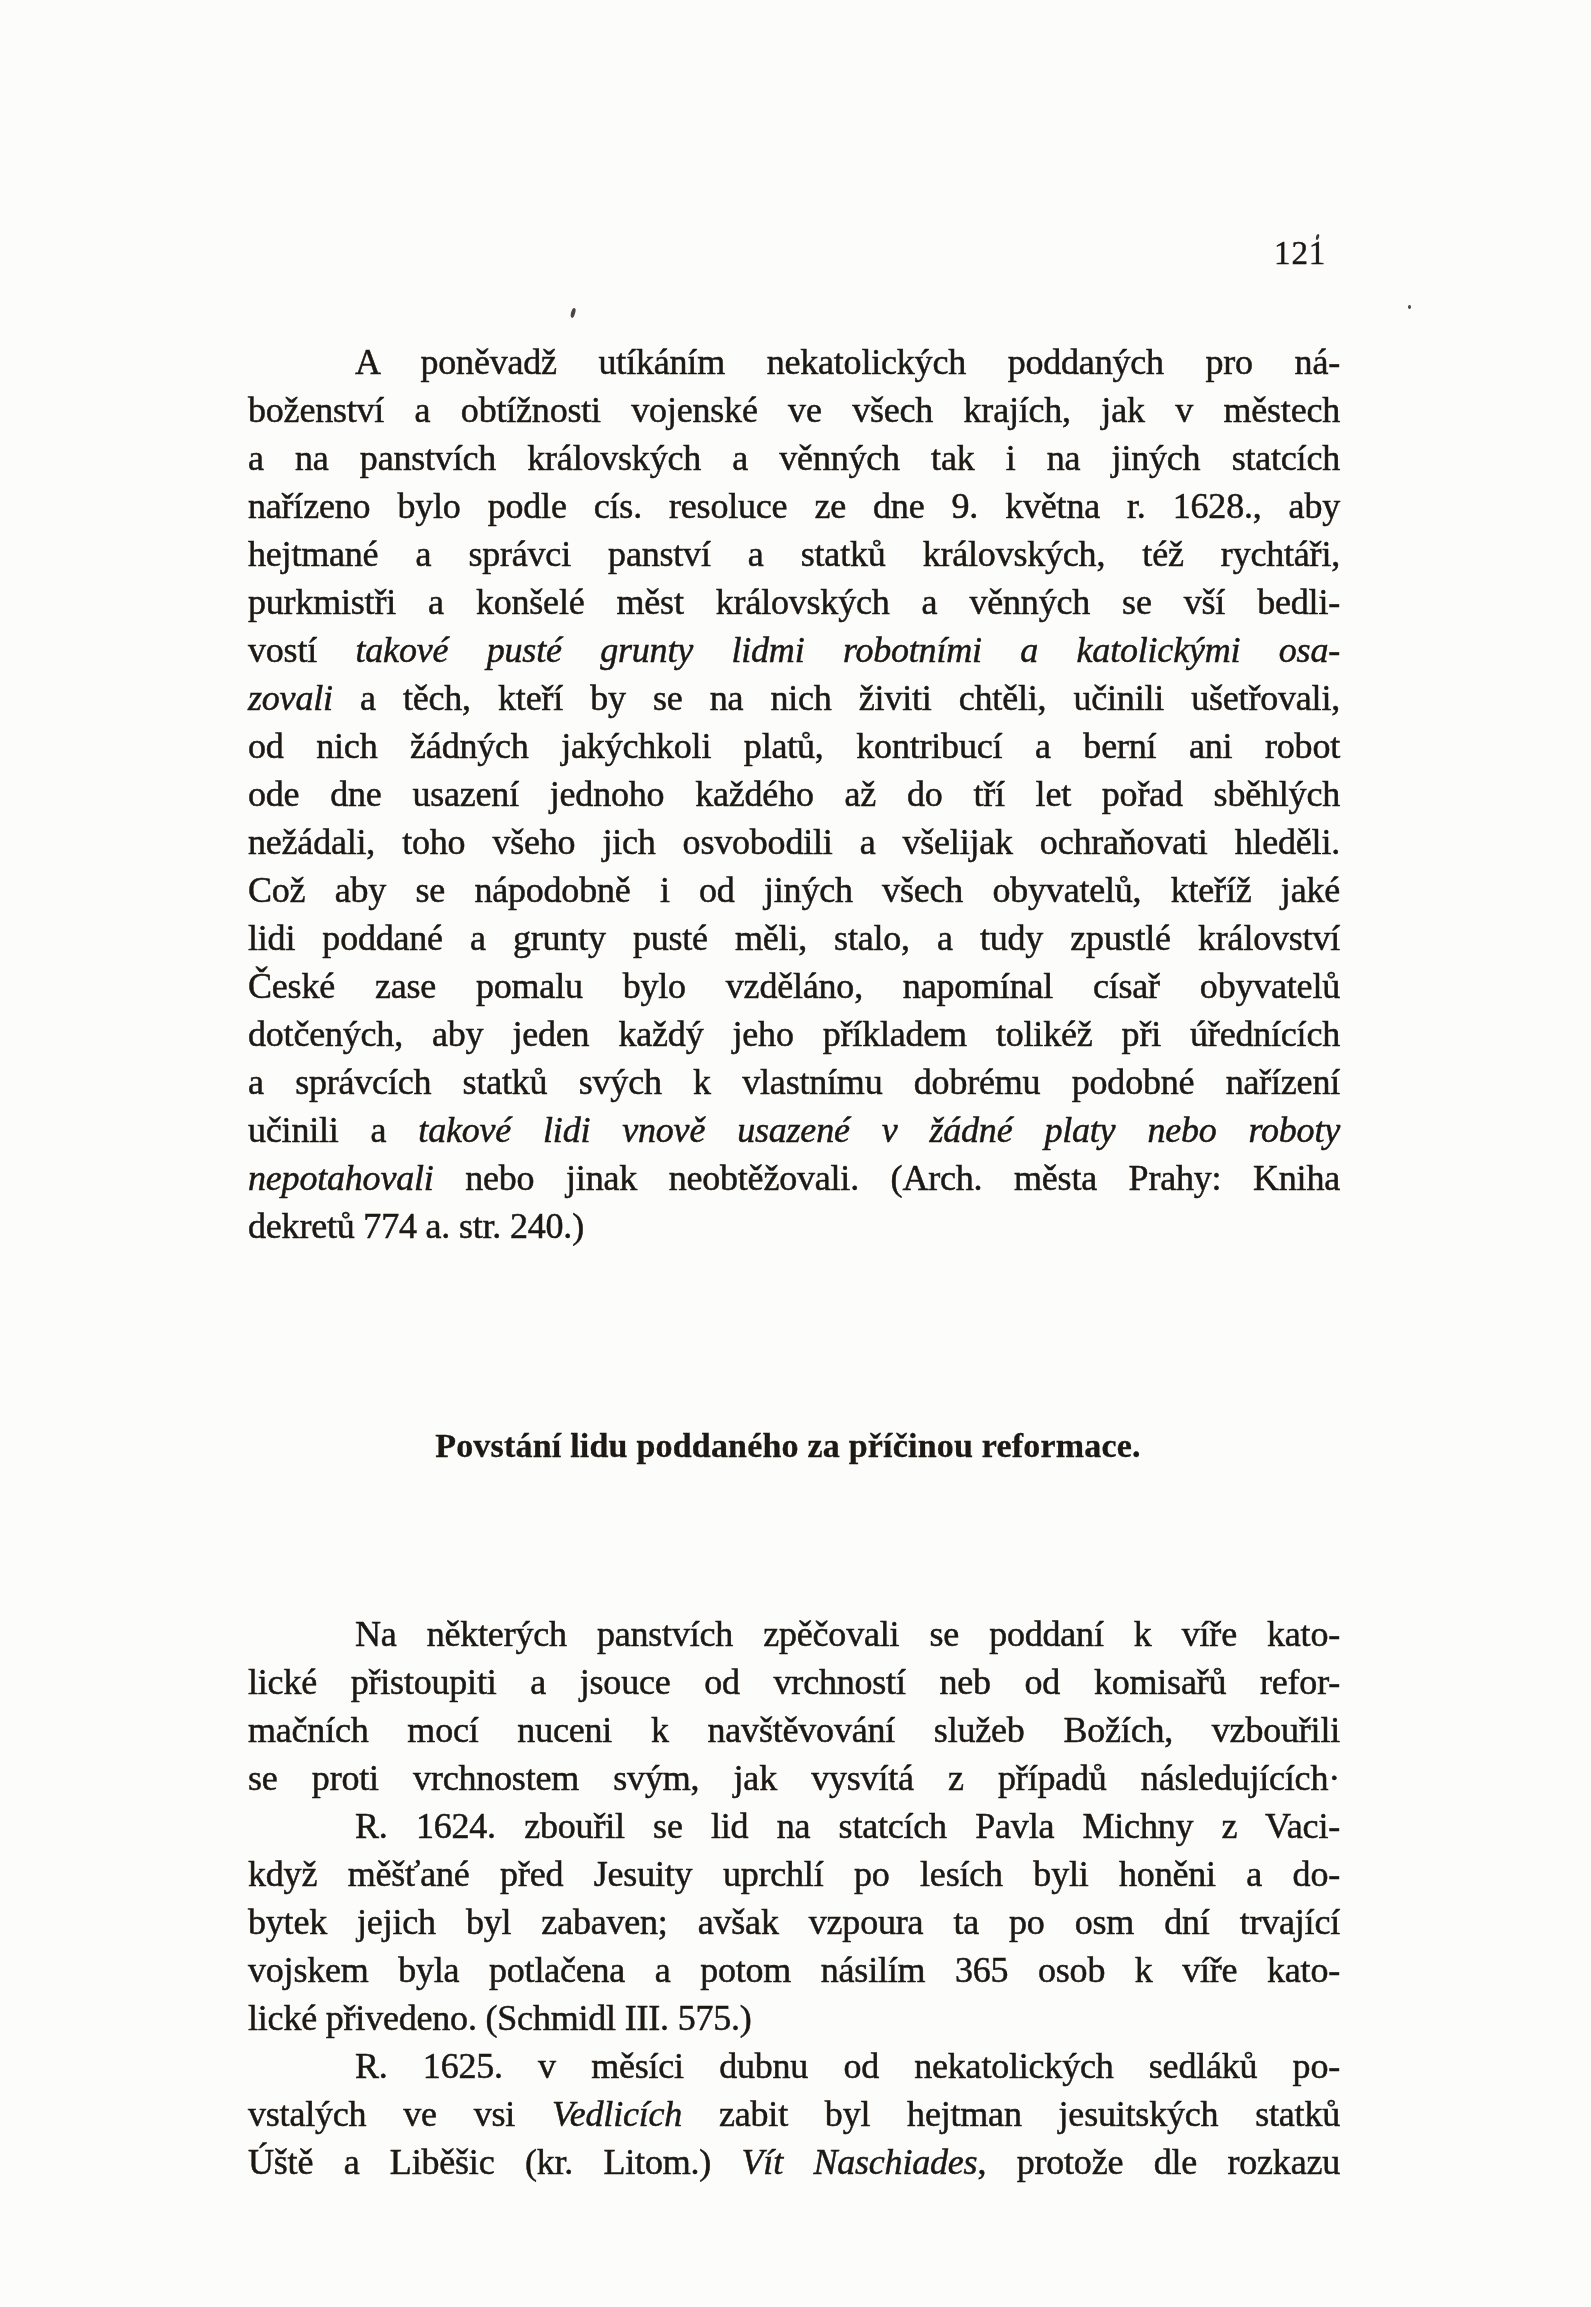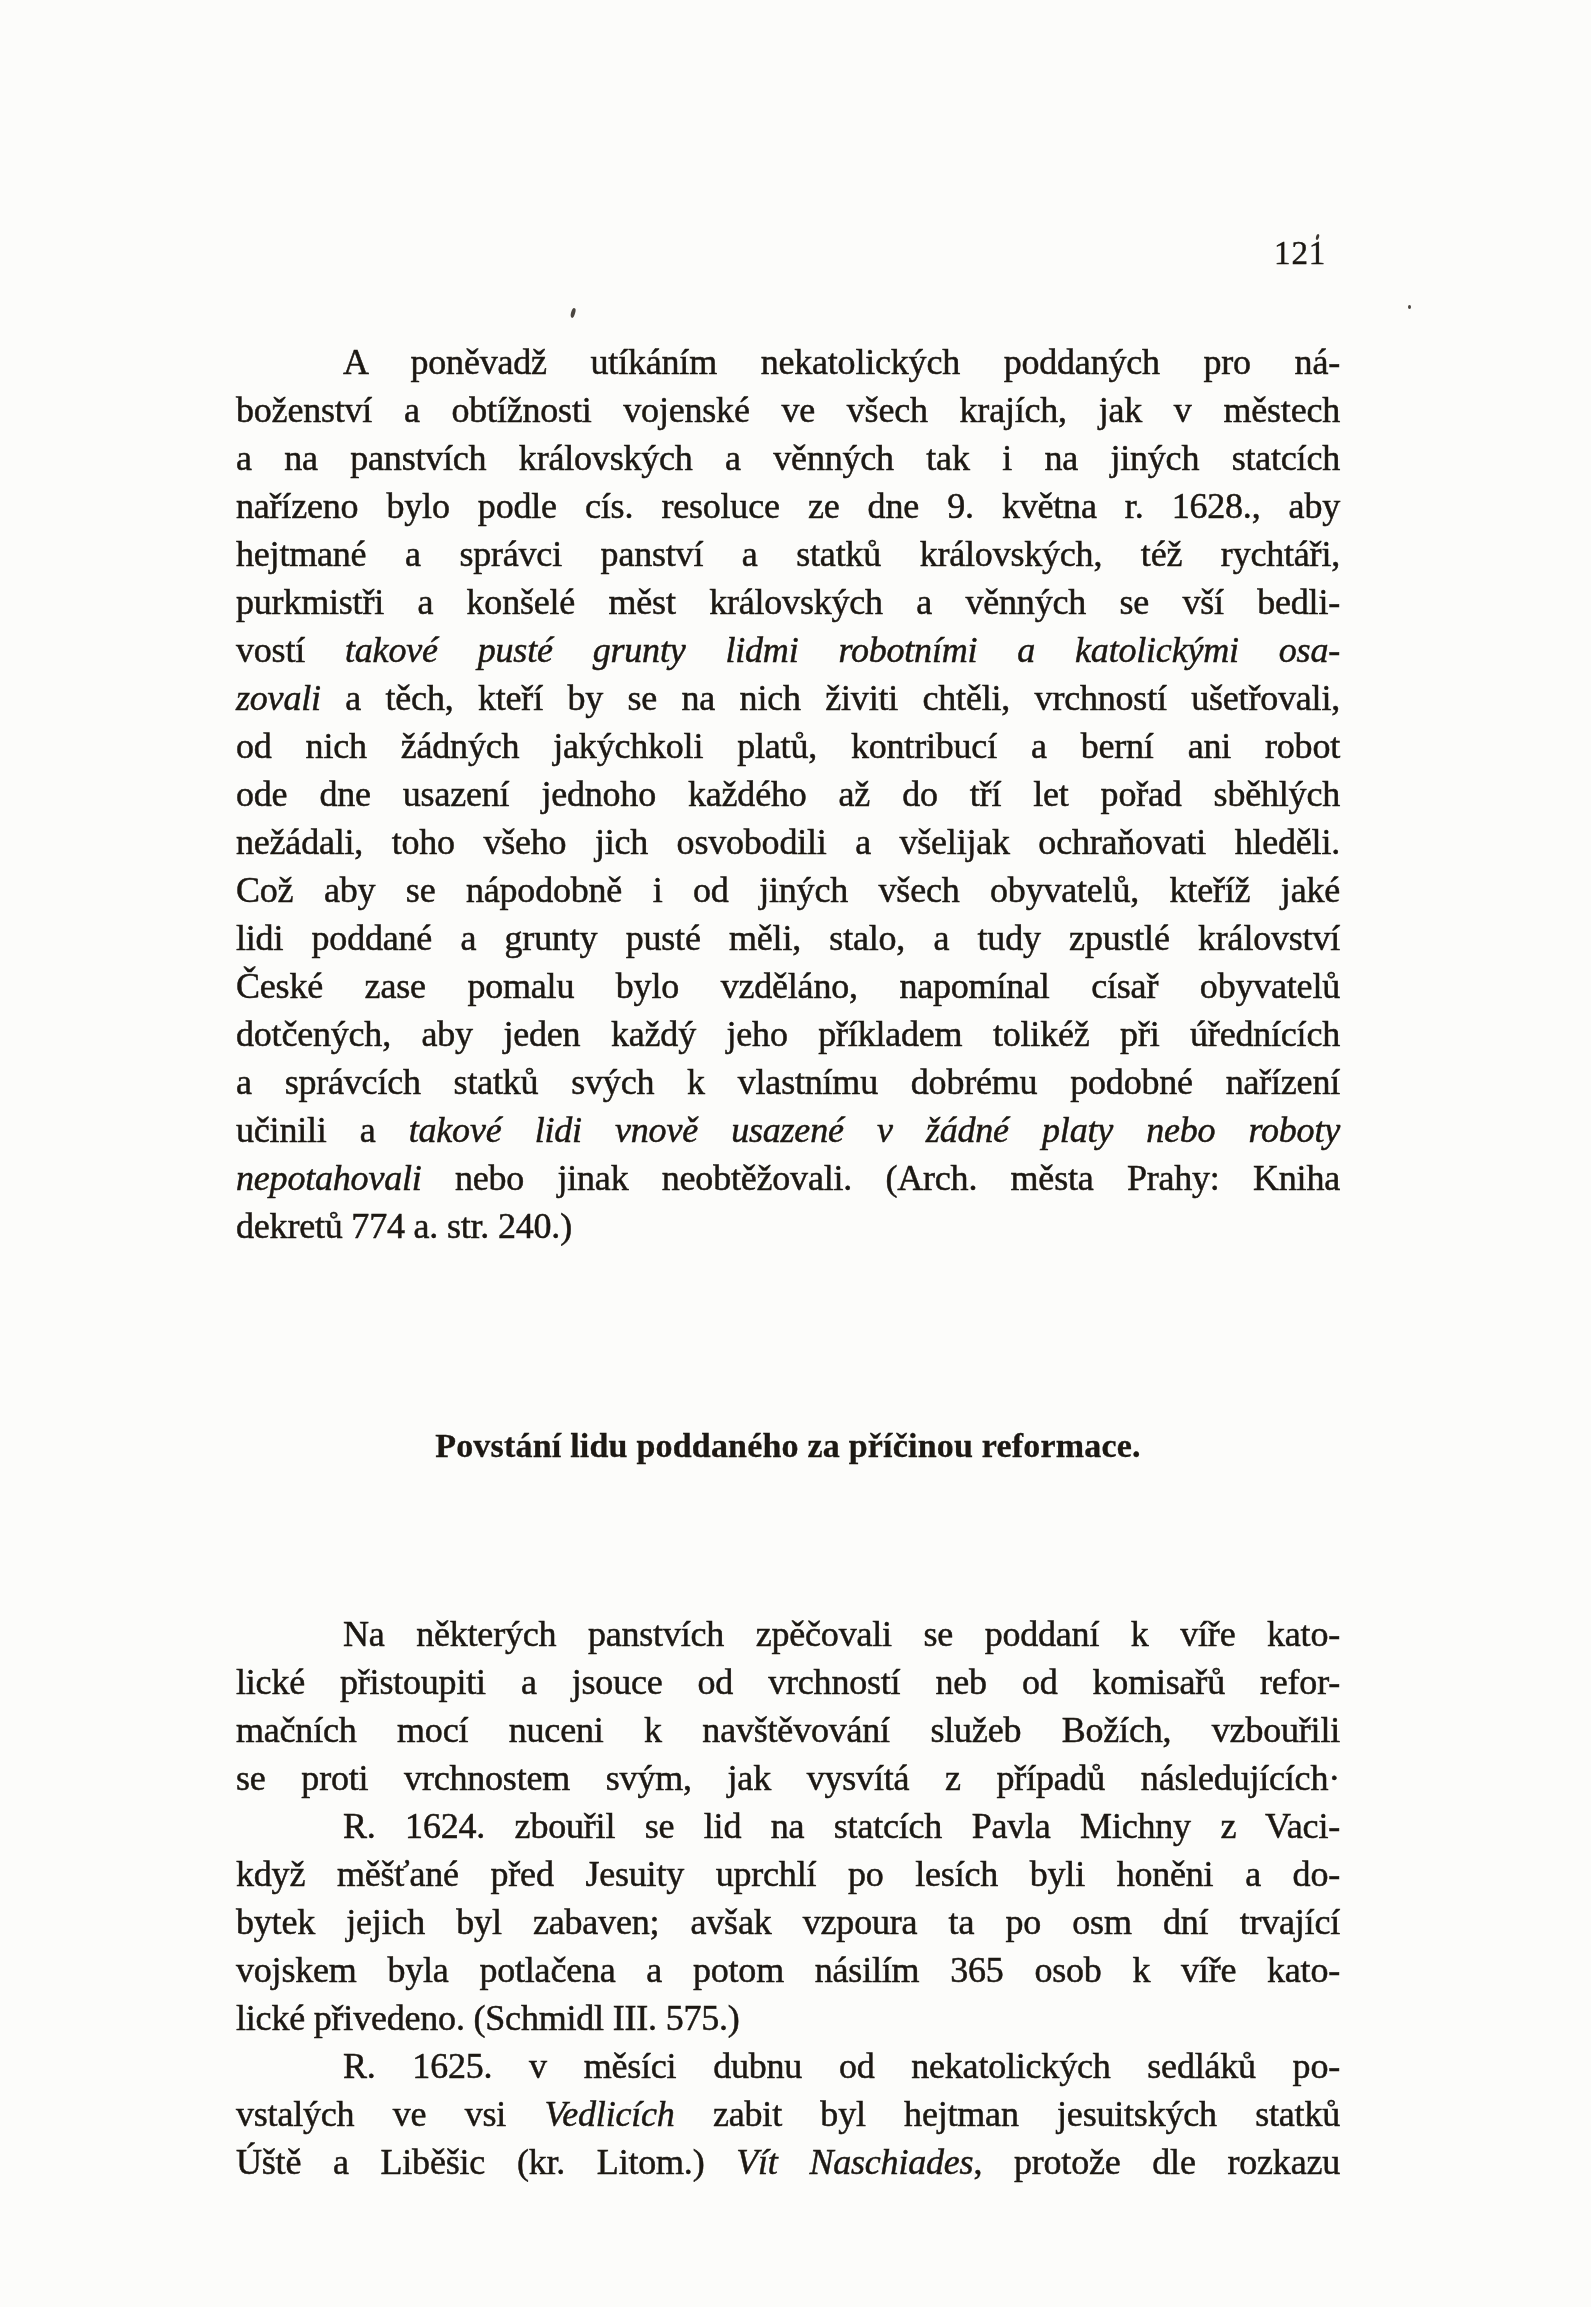--- a/index.html
+++ b/index.html
@@ -19,20 +19,21 @@
   #para1 { top: 338px; }
   #para2 { top: 1610px; }
   .line {
     height: 48px;
     line-height: 48px;
     font-size: 36px;
     letter-spacing: -0.2px;
     text-align: justify;
     -webkit-text-stroke: 0.5px currentColor;
     white-space: normal;
+    margin-left: 12px;
   }
   .line.just { text-align-last: justify; }
   .line.nojust { text-align: left; text-align-last: left; }
   .line.indent { padding-left: 107px; }
   .it { font-style: italic; }
   
   .heading {
     position: absolute; left: 236px; top: 1422px; width: 1104px;
     text-align: center;
     font-size: 34px; line-height: 48px;
@@ -72,21 +73,21 @@
   <div class="pageno">121</div>
 
   <div id="para1" class="textcol">
       <div class="line indent just"><span class="">A poněvadž utíkáním nekatolických poddaných pro ná-</span></div>
       <div class="line just"><span class="">boženství a obtížnosti vojenské ve všech krajích, jak v městech</span></div>
       <div class="line just"><span class="">a na panstvích královských a věnných tak i na jiných statcích</span></div>
       <div class="line just"><span class="">nařízeno bylo podle cís. resoluce ze dne 9. května r. 1628., aby</span></div>
       <div class="line just"><span class="">hejtmané a správci panství a statků královských, též rychtáři,</span></div>
       <div class="line just"><span class="">purkmistři a konšelé měst královských a věnných se vší bedli-</span></div>
       <div class="line just"><span class="">vostí </span><span class="it">takové pusté grunty lidmi robotními a katolickými osa-</span></div>
-      <div class="line just"><span class="it">zovali</span><span class=""> a těch, kteří by se na nich živiti chtěli, vrchností ušetřovali,</span></div>
+      <div class="line just"><span class="it">zovali</span><span class=""> a těch, kteří by se na nich živiti chtěli, učinili ušetřovali,</span></div>
       <div class="line just"><span class="">od nich žádných jakýchkoli platů, kontribucí a berní ani robot</span></div>
       <div class="line just"><span class="">ode dne usazení jednoho každého až do tří let pořad sběhlých</span></div>
       <div class="line just"><span class="">nežádali, toho všeho jich osvobodili a všelijak ochraňovati hleděli.</span></div>
       <div class="line just"><span class="">Což aby se nápodobně i od jiných všech obyvatelů, kteříž jaké</span></div>
       <div class="line just"><span class="">lidi poddané a grunty pusté měli, stalo, a tudy zpustlé království</span></div>
       <div class="line just"><span class="">České zase pomalu bylo vzděláno, napomínal císař obyvatelů</span></div>
       <div class="line just"><span class="">dotčených, aby jeden každý jeho příkladem tolikéž při úřednících</span></div>
       <div class="line just"><span class="">a správcích statků svých k vlastnímu dobrému podobné nařízení</span></div>
       <div class="line just"><span class="">učinili a </span><span class="it">takové lidi vnově usazené v žádné platy nebo roboty</span></div>
       <div class="line just"><span class="it">nepotahovali</span><span class=""> nebo jinak neobtěžovali. (Arch. města Prahy: Kniha</span></div>

